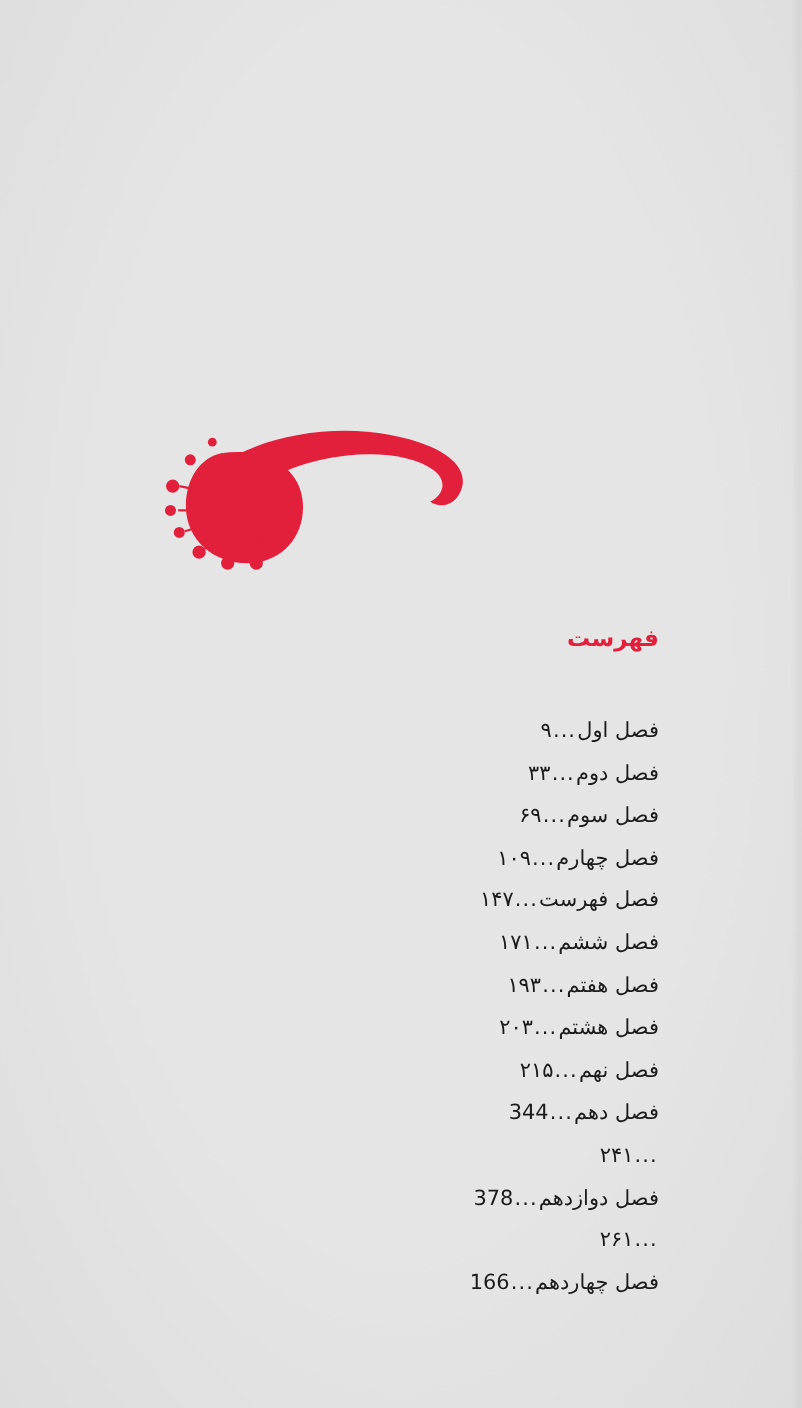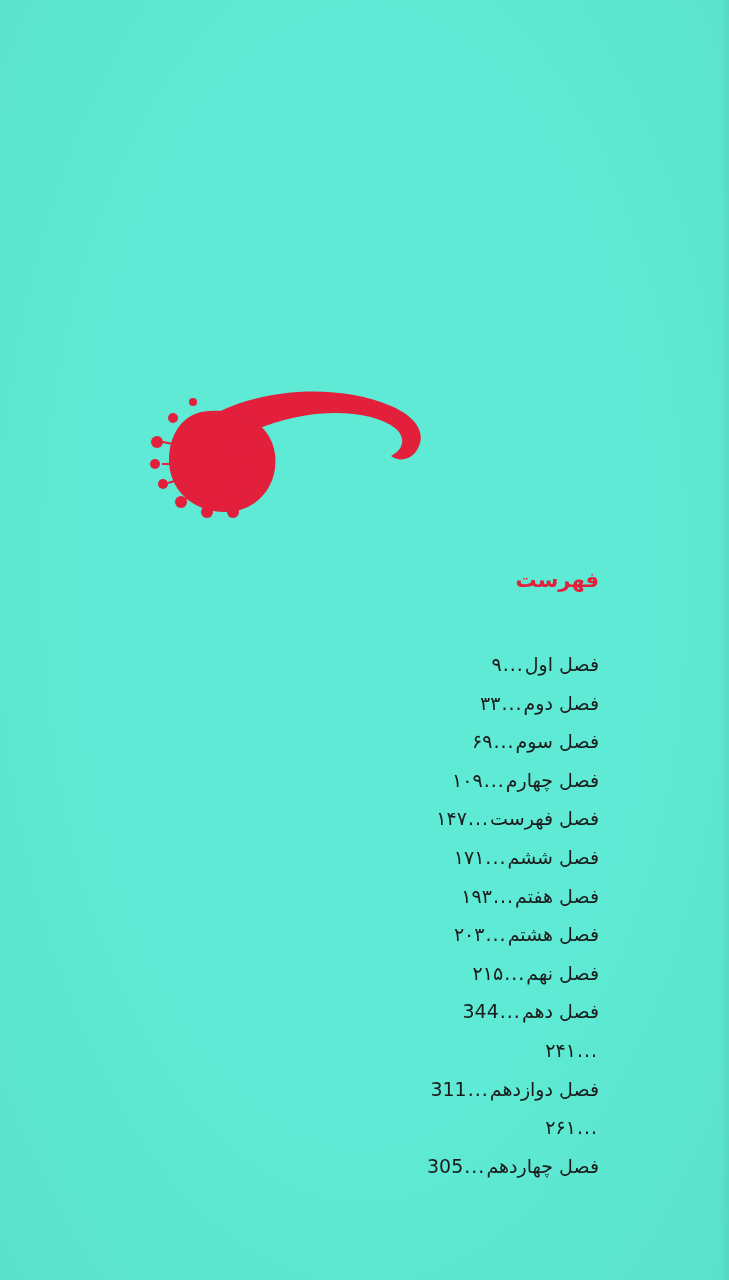--- a/index.html
+++ b/index.html
@@ -10,21 +10,21 @@
   body {
     width: 729px;
     height: 1280px;
     position: relative;
     overflow: hidden;
     font-family: "DejaVu Sans", "Liberation Sans", sans-serif;
   }
   .page {
     position: absolute;
     inset: 0;
-    background: #5eead4;
+    background: #e5e5e5;
   }
   
   .page::before {
     content: "";
     position: absolute;
     inset: 0;
     background:
       radial-gradient(ellipse at 50% 45%, rgba(255,255,255,0) 55%, rgba(0,0,0,0.035) 100%);
     pointer-events: none;
   }
@@ -209,31 +209,31 @@
     <li class="toc-item">
       <span class="row">
           <span class="dots">...</span>
           <span class="page-number">۲۴۱</span>
       </span>
     </li>
     <li class="toc-item">
       <span class="row">
         <span class="chapter-label">فصل دوازدهم</span>
           <span class="dots">...</span>
-          <span class="page-number">311</span>
+          <span class="page-number">378</span>
       </span>
     </li>
     <li class="toc-item">
       <span class="row">
           <span class="dots">...</span>
           <span class="page-number">۲۶۱</span>
       </span>
     </li>
     <li class="toc-item">
       <span class="row">
         <span class="chapter-label">فصل چهاردهم</span>
           <span class="dots">...</span>
-          <span class="page-number">305</span>
+          <span class="page-number">166</span>
       </span>
     </li>
   </ul>
 
 </div>
 
 </body></html>

